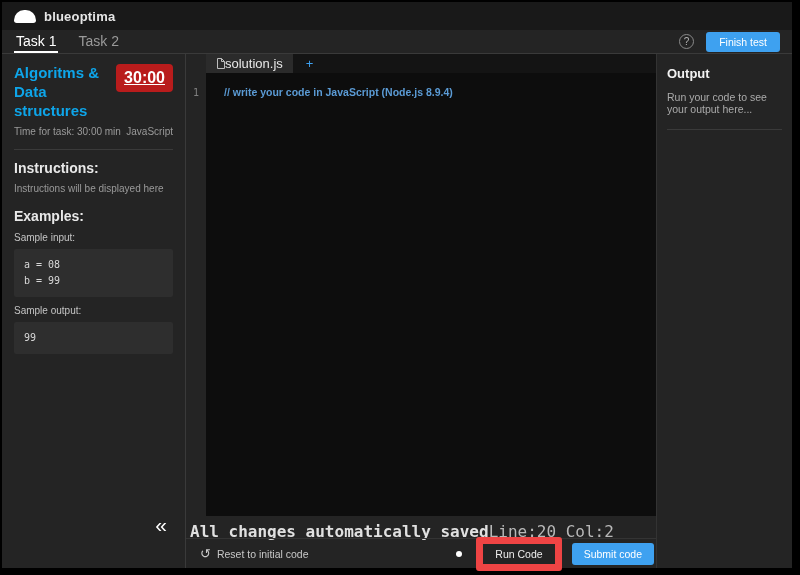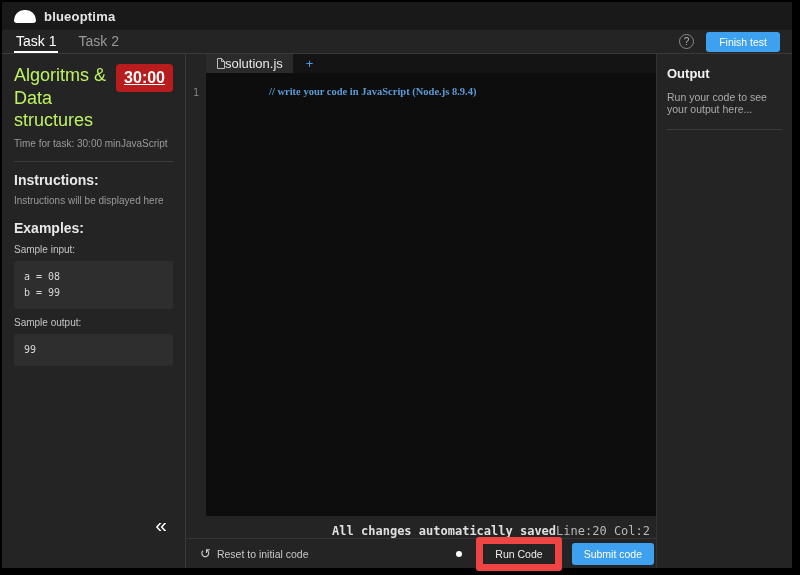--- a/index.html
+++ b/index.html
@@ -19,43 +19,43 @@
   .tab-spacer { flex:1; }
   .help { align-self:center; width:15px; height:15px; border:1px solid #8a8a8a; border-radius:50%; color:#b5b5b5; font-size:10px; display:flex; align-items:center; justify-content:center; margin-right:12px; cursor:pointer; }
   .finish-btn { align-self:center; background:#3ea1f0; color:#fff; border:none; border-radius:3px; font-size:10.5px; padding:4px 13px; cursor:pointer; font-family:"Liberation Sans", sans-serif; }
 
   
   .main { flex:1; display:flex; min-height:0; }
 
   
   .sidebar { width:184px; flex:0 0 auto; border-right:1px solid #3a3a3a; padding:10px 12px; position:relative; }
   .title-row { display:flex; justify-content:space-between; align-items:flex-start; }
-  .task-title { font-size:18px; line-height:1.25; color:#bef264; width:108px; font-weight:400; }
+  .task-title { font-size:15px; line-height:1.25; color:#0ea5e9; width:108px; font-weight:700; }
   .timer { background:#b91c1c; border-radius:4px; padding:5px 8px; font-size:16px; font-weight:bold; color:#fff;text-decoration:underline; }
-  .meta-row { display:flex; justify-content:flex-start; color:#9a9a9a; font-size:10px; margin-top:6px; }
+  .meta-row { display:flex; justify-content:space-between; color:#9a9a9a; font-size:10px; margin-top:6px; }
   .side-divider { border-top:1px solid #3a3a3a; margin:12px 0 10px; }
   .sec-h { font-size:14px; color:#e8e8e8; margin-bottom:7px; font-weight:700; }
   .sec-p { font-size:10px; color:#9a9a9a; margin-bottom:14px; }
   .lbl { font-size:10px; color:#c4c4c4; margin:8px 0 6px; }
   .code-box { background:#2e2e2e; border-radius:2px; padding:8px 10px; font-family:"DejaVu Sans Mono", monospace; font-size:10px; color:#d8d8d8; line-height:16px; }
   .collapse { position:absolute; right:18px; bottom:33px; font-size:21px; color:#fff; cursor:pointer; line-height:1; }
 
   
   .center { flex:1; display:flex; flex-direction:column; min-width:0; }
   .editor-zone { flex:1; display:flex; min-height:0; }
   .gutter { width:20px; flex:0 0 auto; padding-top:33px; text-align:center; font-family:"DejaVu Sans Mono", monospace; font-size:10px; color:#808080; }
   .editor { flex:1; background:#0d0d0d; display:flex; flex-direction:column; min-width:0; }
   .etabbar { height:19px; background:#141414; display:flex; align-items:stretch; flex:0 0 auto; }
   .etab { background:#2b2b2b; display:flex; align-items:center; padding:0 10px; font-size:13px; color:#e8e8e8; cursor:pointer; }
   .addtab { display:flex; align-items:center; color:#3ea1f0; font-size:13px; padding:0 13px; cursor:pointer; }
   .codearea { flex:1; padding-top:13px; }
-  .codeline { font-family:Liberation Serif, serif; font-size:10.5px; font-weight:bold; color:#5b9bd5; padding-left:18px; white-space:pre;margin-left:45px; }
+  .codeline { font-family:Liberation Sans, sans-serif; font-size:10.5px; font-weight:bold; color:#5b9bd5; padding-left:18px; white-space:pre; }
 
   
-  .statusbar { height:22px; flex:0 0 auto; display:flex; align-items:center; justify-content:flex-end; padding:8px 6px 0 4px; font-family:"DejaVu Sans Mono", monospace; font-size:12px; }
+  .statusbar { height:22px; flex:0 0 auto; display:flex; align-items:center; justify-content:flex-start; padding:8px 6px 0 4px; font-family:"DejaVu Sans Mono", monospace; font-size:16px; }
   .saved { color:#e0e0e0; font-weight:bold; }
   .linecol { color:#b8b8b8; }
   .actionbar { height:30px; flex:0 0 auto; border-top:1px solid #343434; display:flex; align-items:center; padding:0 2px; }
   .reset { display:flex; align-items:center; gap:6px; color:#c8c8c8; font-size:10.5px; margin-left:12px; cursor:pointer; }
   .reset-ico { font-size:13px; color:#c8c8c8; }
   .bar-spacer { flex:1; }
   .dot { width:6px; height:6px; background:#fff; border-radius:50%; margin-right:14px; }
   .run-btn { background:transparent; border:7px solid #ef4444; border-radius:3px; color:#eee; font-size:10.5px; padding:4px 12px; cursor:pointer; font-family:"Liberation Sans", sans-serif; }
   .submit-btn { background:#3ea1f0; border:none; border-radius:3px; color:#fff; font-size:10.5px; padding:5px 12px; margin-left:10px; cursor:pointer; font-family:"Liberation Sans", sans-serif; }
 

